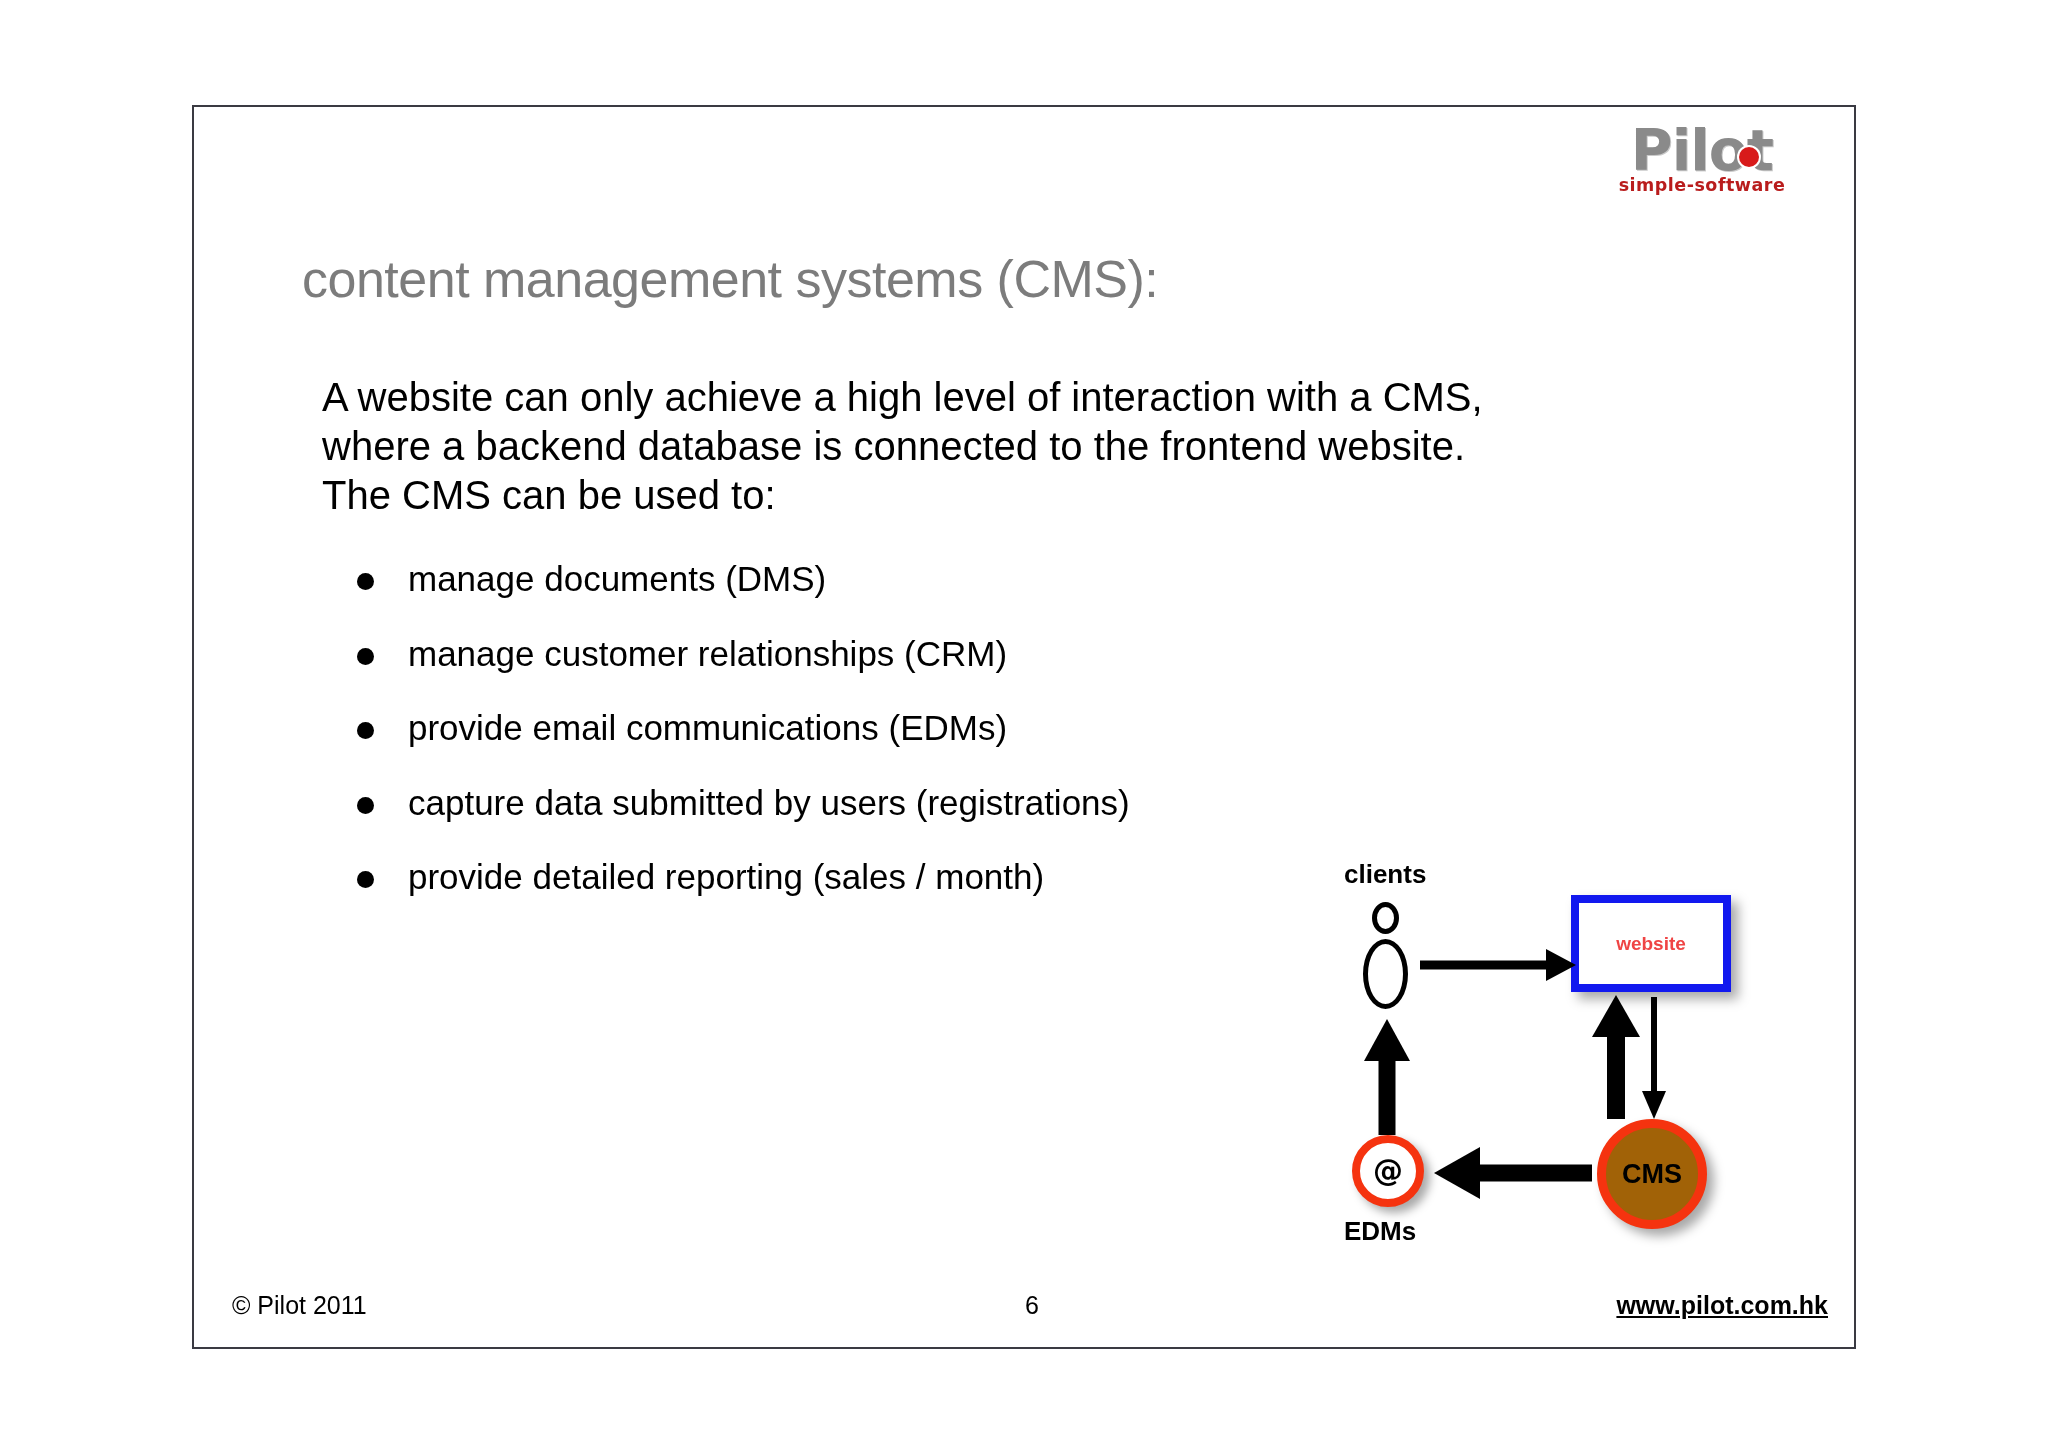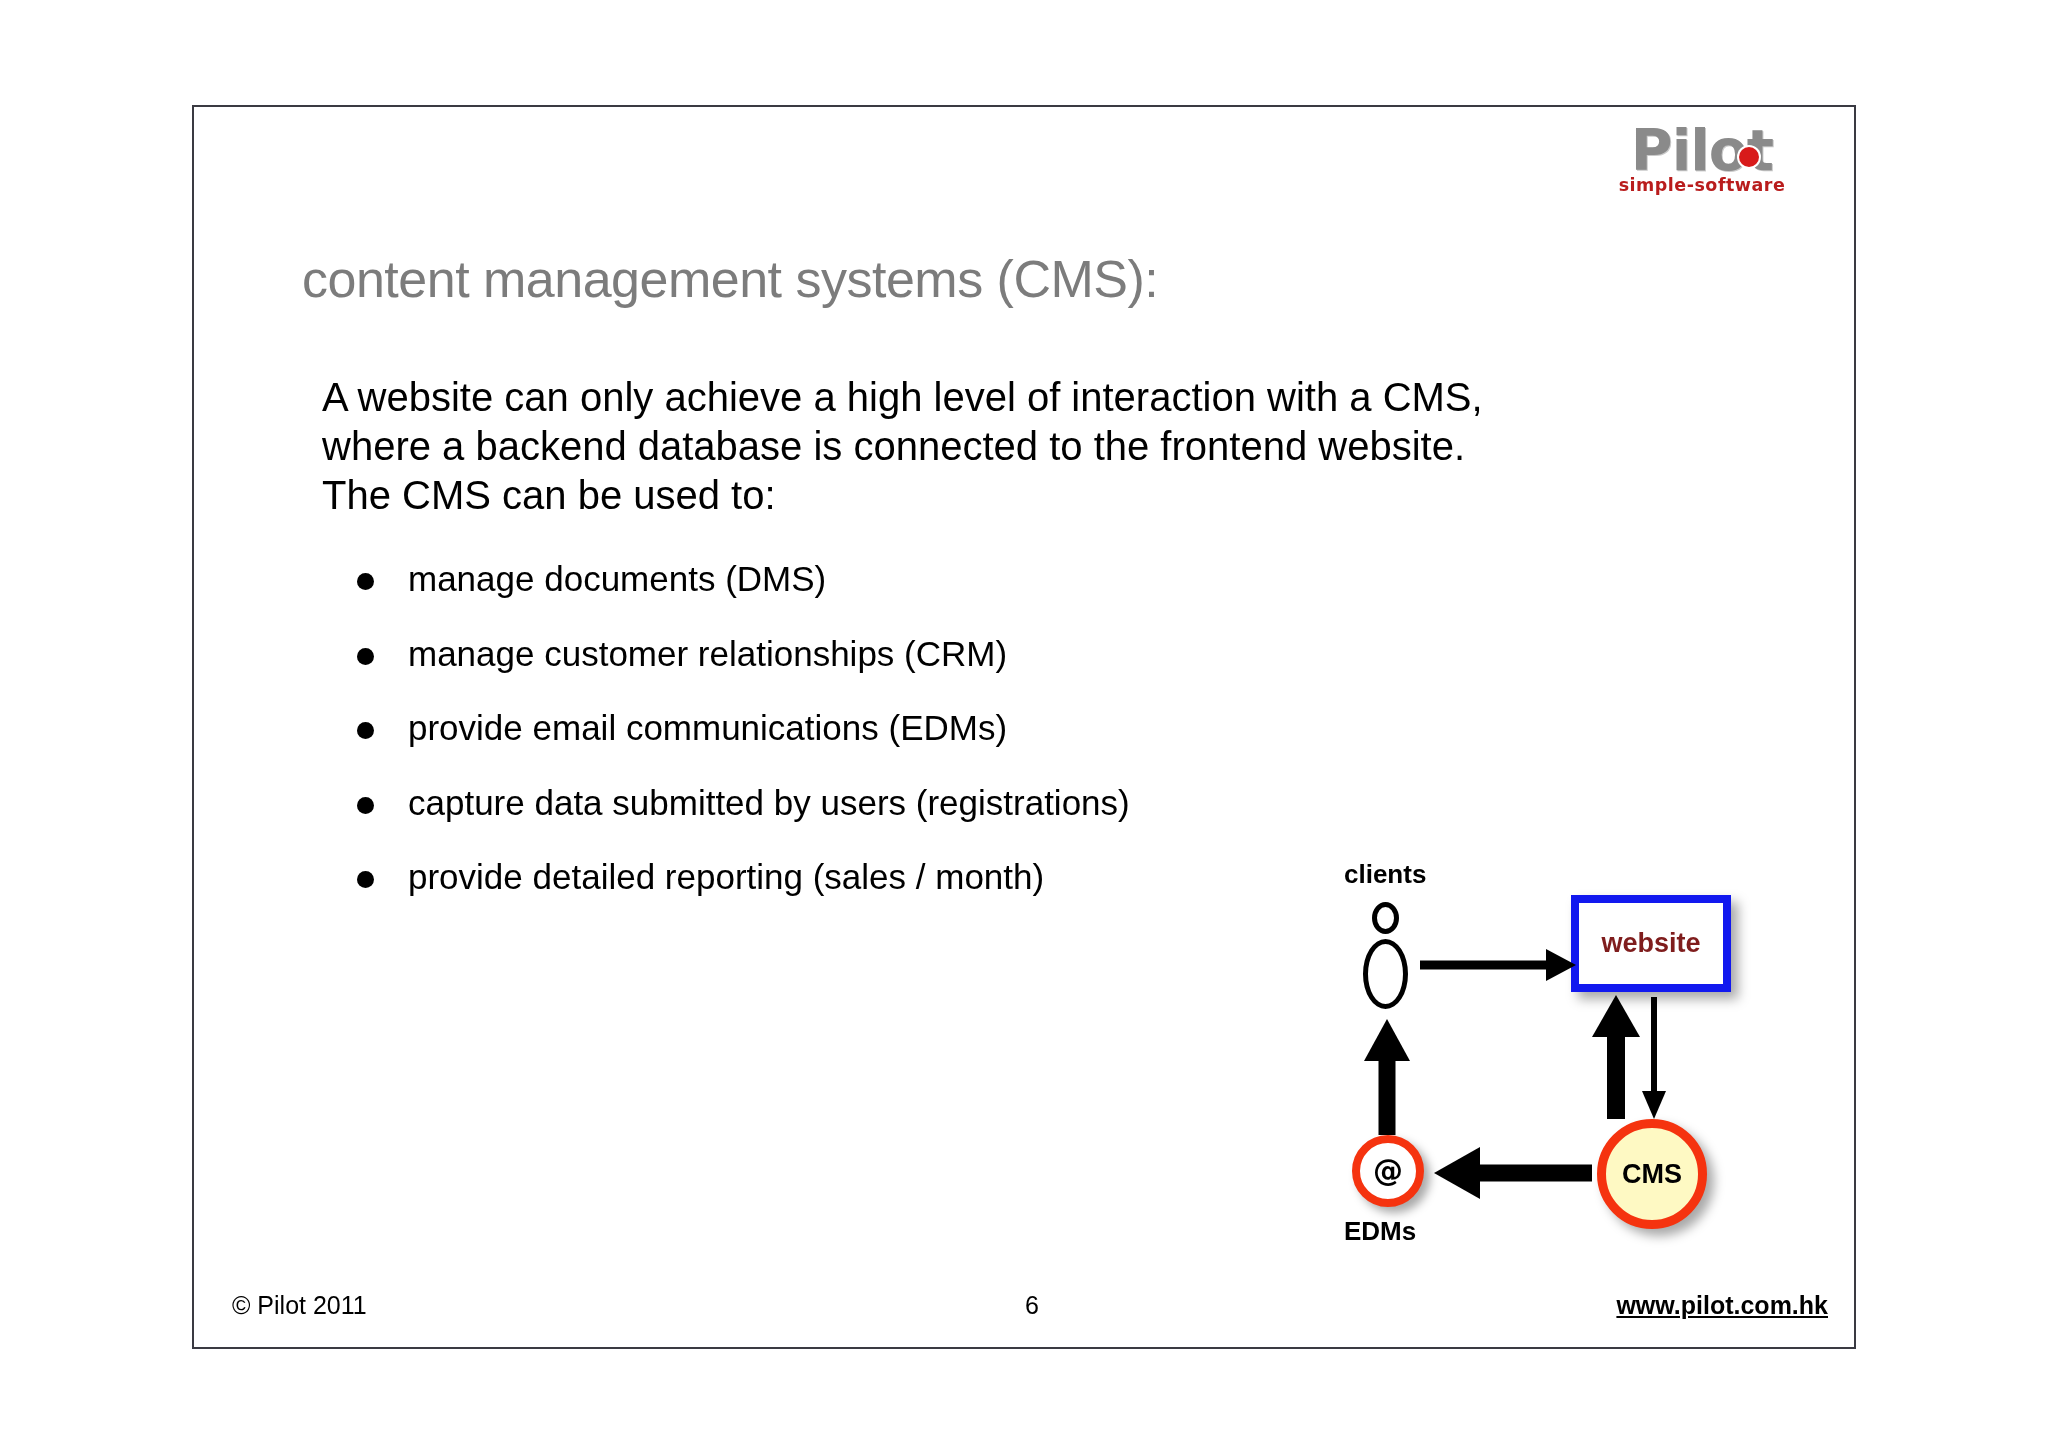--- a/index.html
+++ b/index.html
@@ -170,33 +170,33 @@
     height: 97px;
     background: #ffffff;
     border: 8px solid #1118ef;
     box-sizing: border-box;
     box-shadow: 7px 7px 11px rgba(0,0,0,0.34);
     display: flex;
     align-items: center;
     justify-content: center;
   }
   #website-box span {
-    font-size: 27px;
-    color: #7f1d1d;
+    font-size: 19px;
+    color: #ef4444;
   }
 
   
   #cms-circle {
     position: absolute;
     left: 273px;
     top: 272px;
     width: 110px;
     height: 110px;
     border-radius: 50%;
-    background: #fef9c3;
+    background: #a16207;
     border: 9px solid #f5330f;
     box-sizing: border-box;
     box-shadow: 7px 7px 11px rgba(0,0,0,0.34);
     display: flex;
     align-items: center;
     justify-content: center;
   }
   #cms-circle span { font-size: 27px; color: #000; }
 
   

